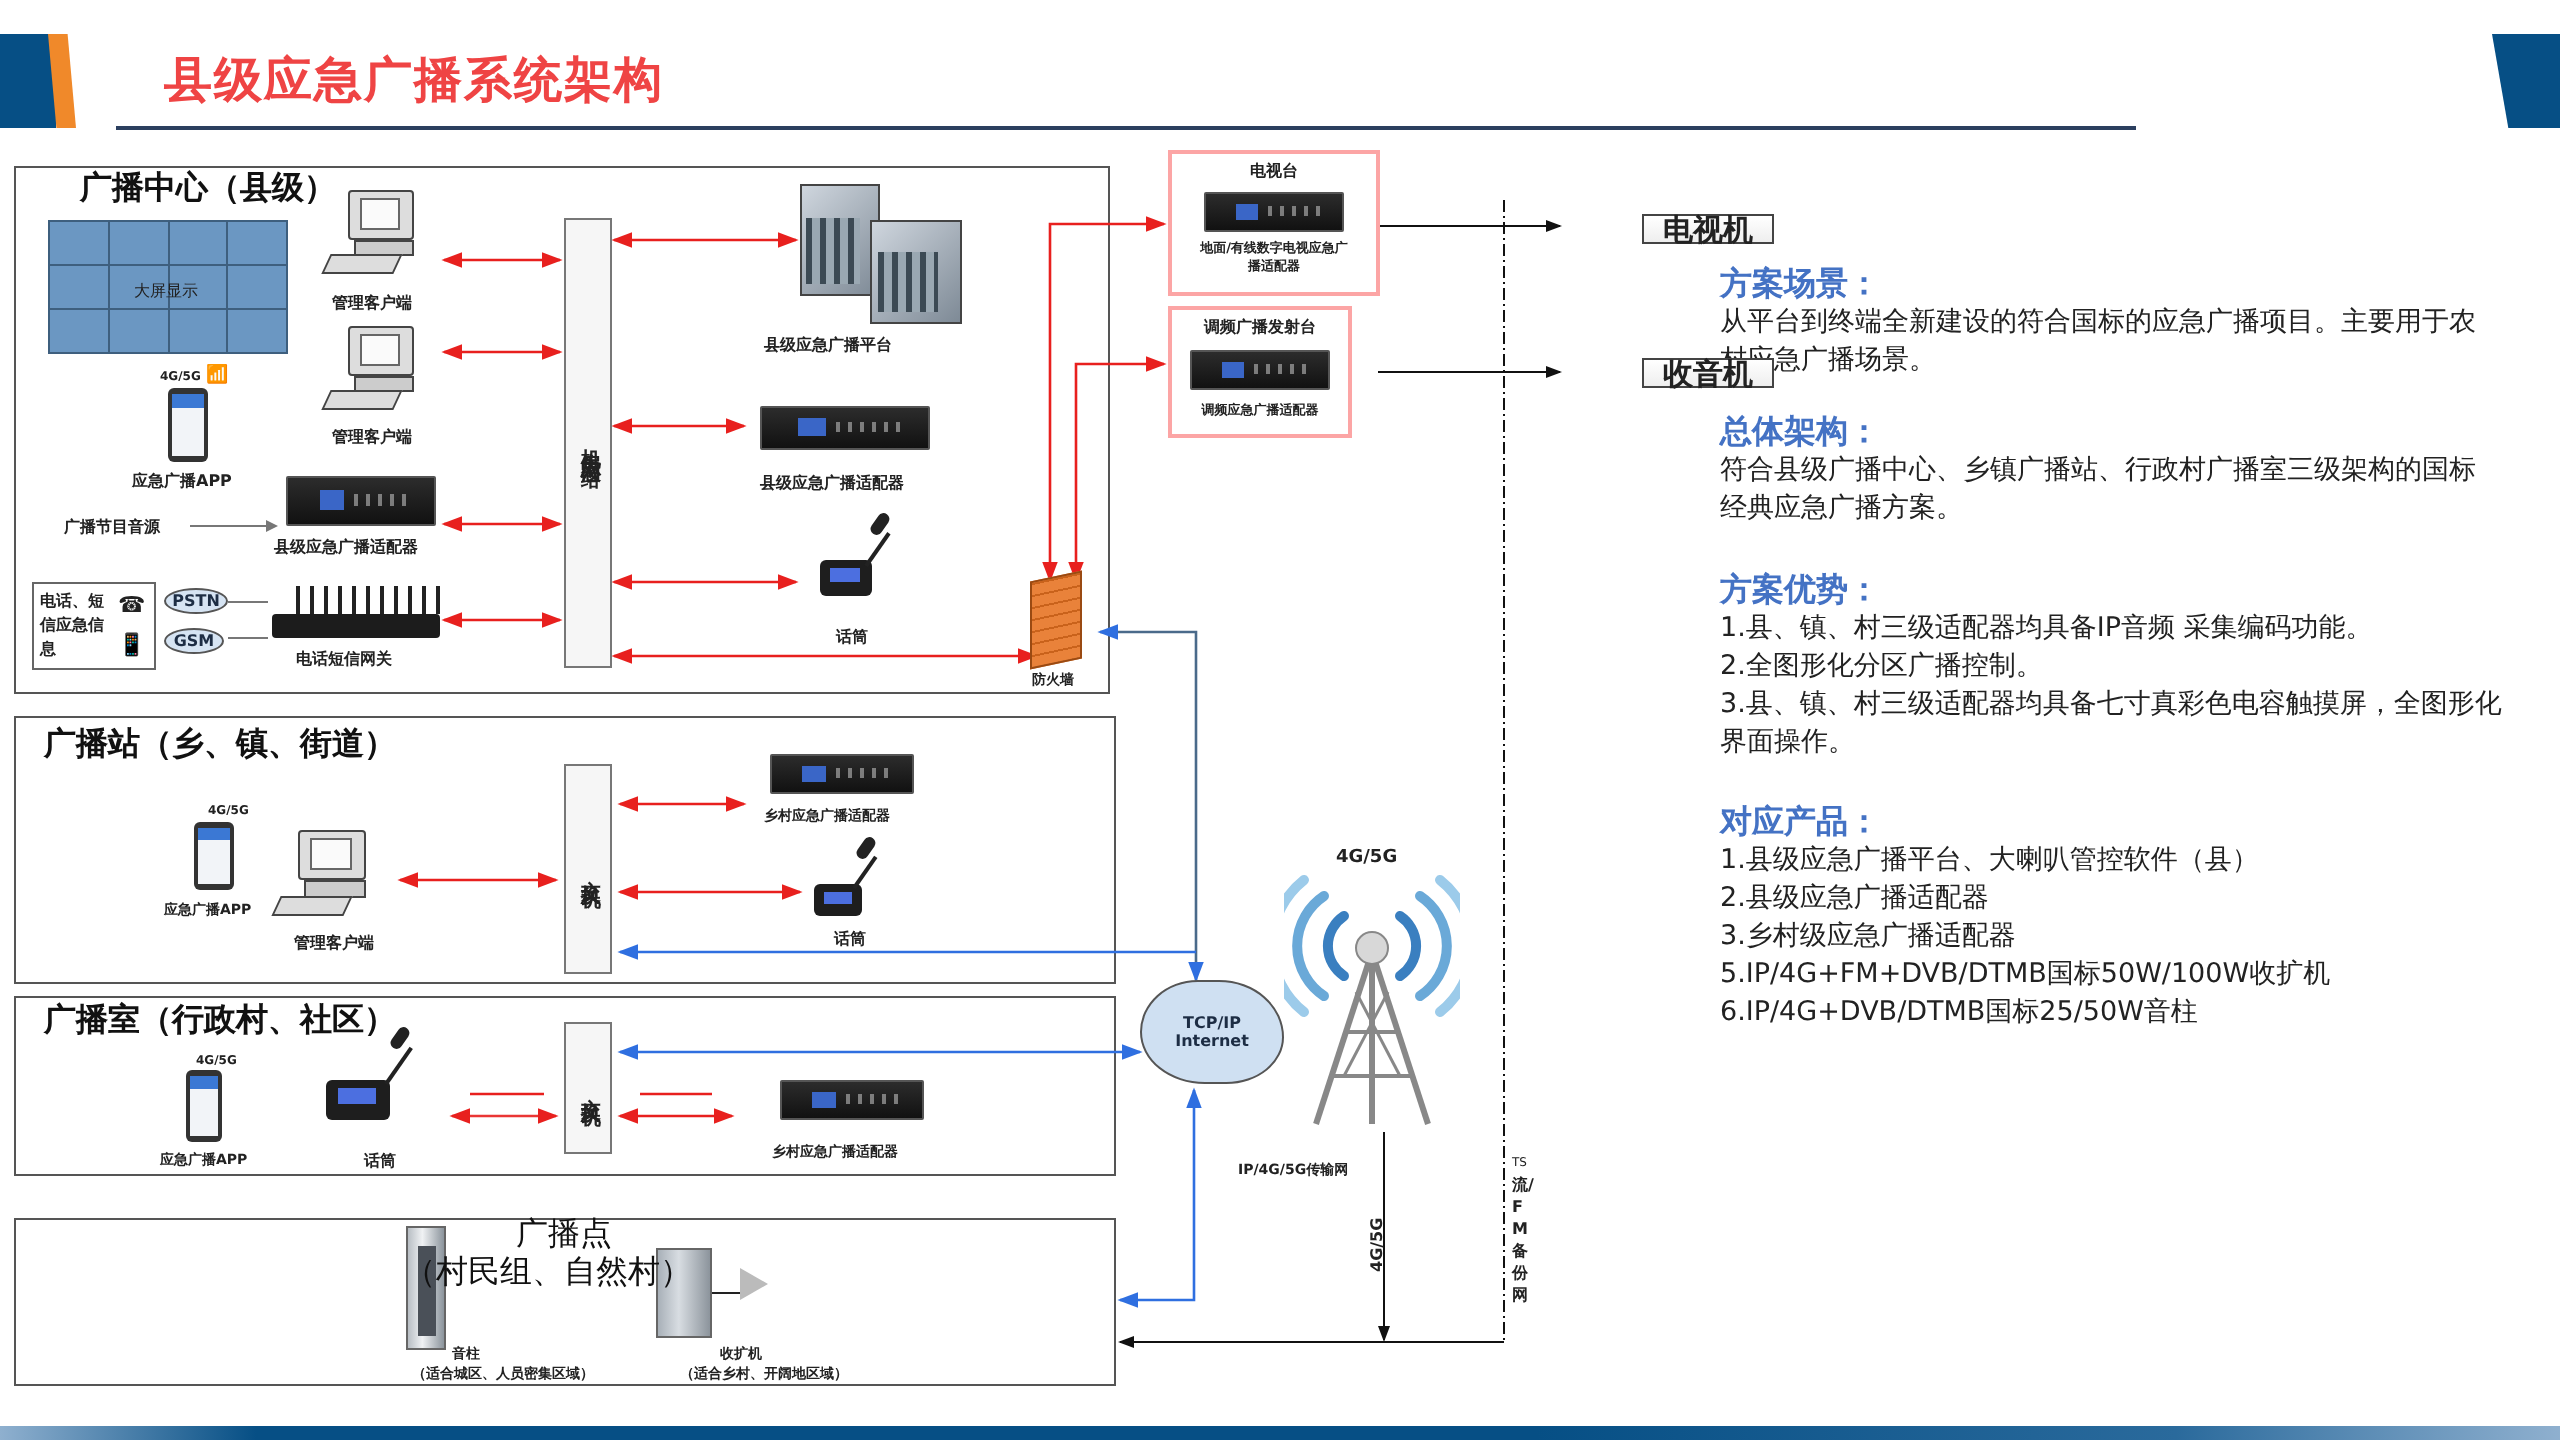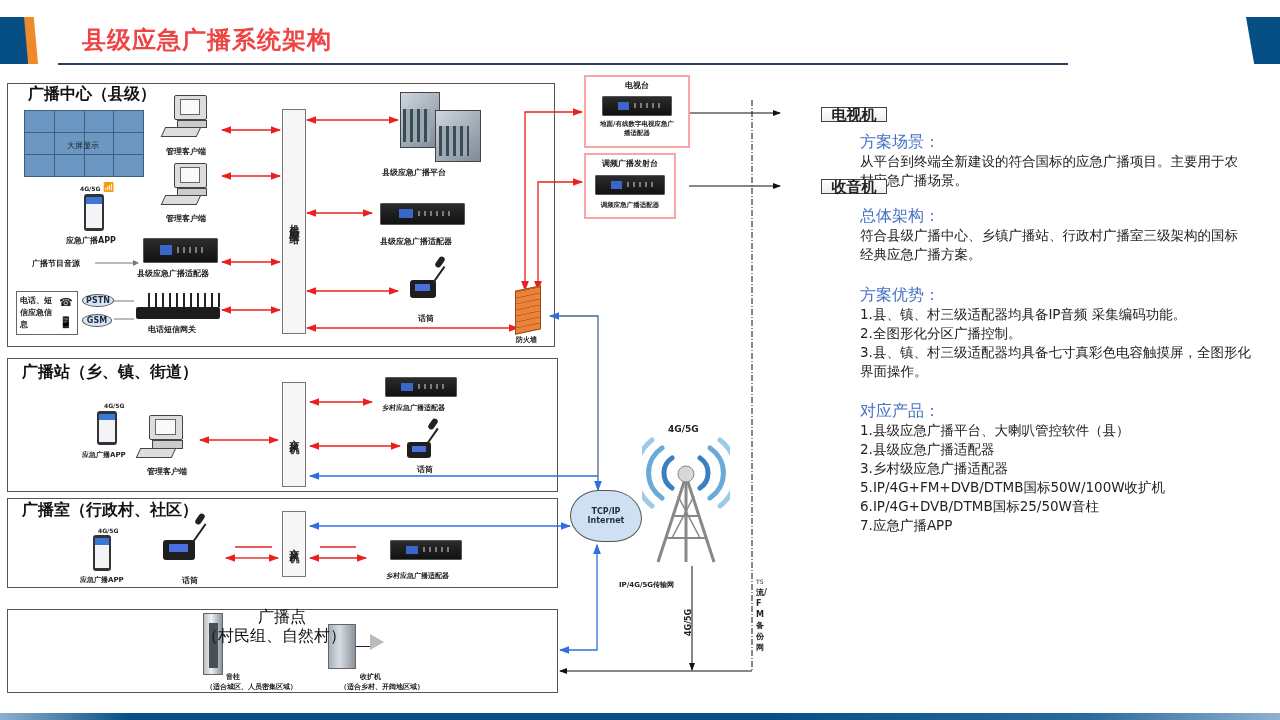--- a/index.html
+++ b/index.html
@@ -51,21 +51,21 @@
   .firewall { background: repeating-linear-gradient(0deg, #e9823a 0 5px, #c9621b 5px 6px), #e9823a; border: 1px solid #9a4a12; }
   .cloud { background: #cfe0f2; border: 1px solid #555; border-radius: 40% 45% 40% 45% / 50% 55% 45% 50%; display: flex; flex-direction: column; align-items: center; justify-content: center; font-size: 8px; font-weight: bold; color: #1d2d44; }
   .cloud-s { background: #d6e4f3; border: 1px solid #555; border-radius: 50%; font-size: 8px; font-weight: bold; display: flex; align-items: center; justify-content: center; color: #1d2d44; }
   .column-spk { background: linear-gradient(90deg, #b8bec4, #f0f2f4 40%, #8b949c); border: 1px solid #666; }
   .column-spk::after { content: ""; position: absolute; left: 25%; top: 15%; width: 50%; height: 75%; background: #4a5058; }
   .amp-box { background: linear-gradient(90deg, #a8b0b8, #d8dde2 40%, #8c949c); border: 1px solid #666; }
   .horn { width: 0; height: 0; border-top: 8px solid transparent; border-bottom: 8px solid transparent; border-left: 14px solid #bbb; }
 
   
   .rp { left: 860px; width: 400px; }
-  .rp-h { font-size: 16px; font-weight: normal; color: #4472c4; line-height: 20px; }
+  .rp-h { font-size: 16px; font-weight: bold; color: #4472c4; line-height: 20px; }
   .rp-p { font-size: 13.5px; color: #222; line-height: 19px; }
 </style>
 </head>
 <body>
 
 <div class="abs hdr-blue"></div>
 <div class="abs hdr-orange"></div>
 <div class="abs hdr-title">县级应急广播系统架构</div>
 <div class="abs hdr-rule"></div>
 <div class="abs hdr-right"></div>
@@ -122,21 +122,21 @@
   <g stroke="#111" stroke-width="1" fill="none">
     <line x1="689" y1="113" x2="780" y2="113" marker-end="url(#kr)"></line>
     <line x1="689" y1="186" x2="780" y2="186" marker-end="url(#kr)"></line>
     <line x1="692" y1="566" x2="692" y2="670" marker-end="url(#kr)"></line>
     <polyline points="752,671 560,671" marker-end="url(#kr)"></polyline>
     <line x1="752" y1="100" x2="752" y2="671" stroke-dasharray="6,2,1,2"></line>
   </g>
 </svg>
 
 <div class="abs zone" style="left:7px;top:83px;width:548px;height:264px;z-index:0"></div>
-<div class="abs zone-title" style="left:28px;top:84px;z-index:2">广播中心（县级）</div>
+<div class="abs zone-title" style="left:40px;top:84px;z-index:2">广播中心（县级）</div>
 
 <div class="abs videowall" style="left:24px;top:110px;width:120px;height:67px;z-index:2">
   <div></div>
     <div></div>
     <div></div>
     <div></div>
     <div></div>
     <div></div>
     <div></div>
     <div></div>
@@ -332,16 +332,15 @@
   <div class="rp-p">2.全图形化分区广播控制。</div>
   <div class="rp-p" style="width:395px">3.县、镇、村三级适配器均具备七寸真彩色电容触摸屏，全图形化界面操作。</div>
 </div>
 <div class="abs rp" style="top:401px">
   <div class="rp-h">对应产品：</div>
   <div class="rp-p">1.县级应急广播平台、大喇叭管控软件（县）</div>
   <div class="rp-p">2.县级应急广播适配器</div>
   <div class="rp-p">3.乡村级应急广播适配器</div>
   <div class="rp-p">5.IP/4G+FM+DVB/DTMB国标50W/100W收扩机</div>
   <div class="rp-p">6.IP/4G+DVB/DTMB国标25/50W音柱</div>
-  <div class="rp-p">7.应急广播APP</div>
 </div>
 
 <div class="abs foot"></div>
 
 </body></html>

